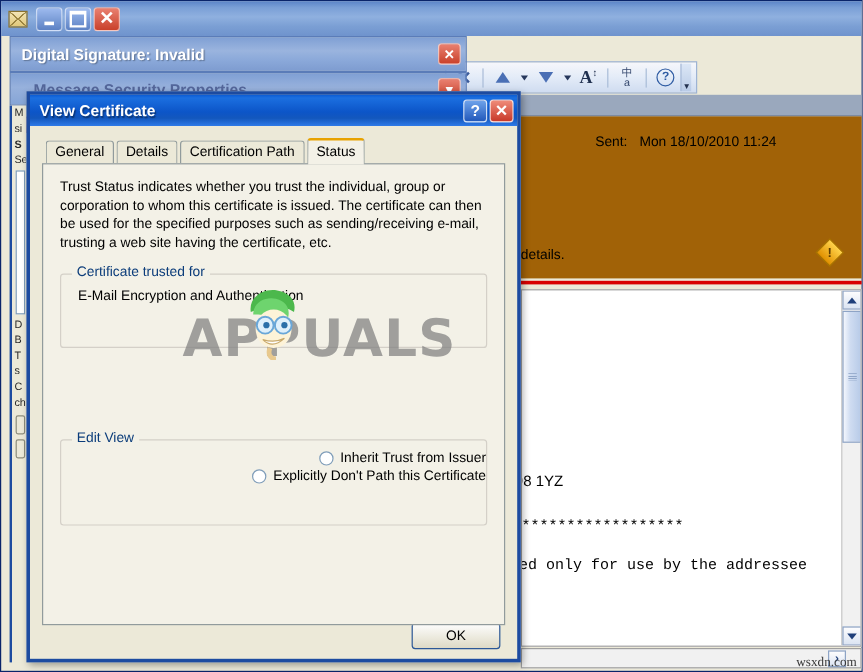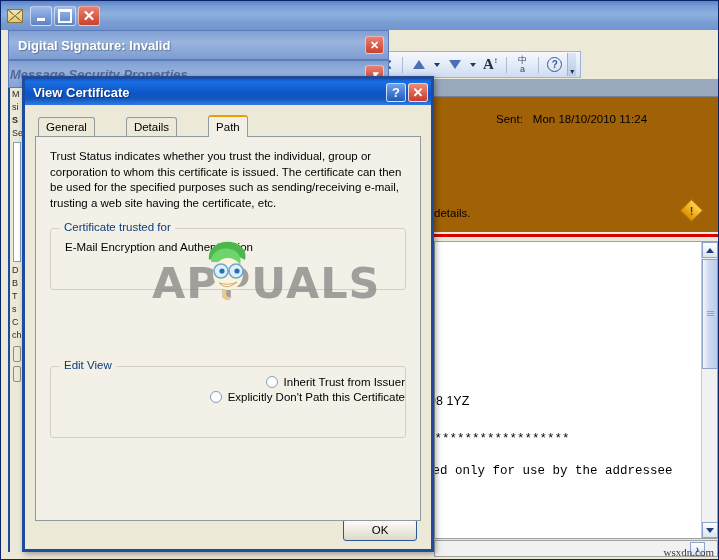--- a/index.html
+++ b/index.html
@@ -224,21 +224,21 @@
     text-shadow: 1px 1px 1px rgba(0,0,0,0.3); flex: 1;
   }
 
   
   .win-msp {
     position: absolute; left: 8px; top: 60px;
     width: 381px; height: 28px;
     background: linear-gradient(to bottom, #7f9fd4 0%, #97b1dc 45%, #86a5d6 100%);
     border: 1px solid #5b7cb8;
     display: flex; align-items: center;
-    padding: 0 4px 0 1px; overflow: hidden; font-style: italic;
+    padding: 0 4px 0 19px; overflow: hidden;
   }
   .win-msp .t {
     color: #3f4f86; font-size: 13px; font-weight: bold; flex: 1;
     opacity: 0.75;
   }
   .chev-btn {
     width: 19px; height: 18px; border-radius: 3px;
     background: linear-gradient(to bottom, #e98070, #c9412b);
     border: 1px solid rgba(255,255,255,0.6);
     display:flex;align-items:center;justify-content:center;
@@ -291,21 +291,21 @@
     border: 1px solid rgba(255,255,255,0.75);
     display: flex; align-items: center; justify-content: center;
     color: #fff; font-size: 13px; font-weight: bold;
   }
   .cd-btn.help { background: linear-gradient(to bottom,#6ea2ea,#2259bb); }
   .cd-btn.close { background: linear-gradient(to bottom,#ef8b78,#c8392a); }
 
   .cd-body { padding: 10px 10px 0 10px; position: relative; height: 444px; }
 
   
-  .tabs { display: flex; align-items: flex-end; height: 21px; padding-left: 3px; gap: 29px; }
+  .tabs { display: flex; align-items: flex-end; height: 21px; padding-left: 3px; }
   .tab {
     height: 19px; padding: 0 7px;
     background: #ece9d8;
     border: 1px solid #919b9c; border-bottom: none;
     border-radius: 3px 3px 0 0;
     font-size: 11.5px; color: #000;
     display: flex; align-items: center; margin-right: 2px;
     position: relative;
   }
   .tab.active {
@@ -506,21 +506,22 @@
       <div class="t">View Certificate</div>
       <div class="cd-btn help">?</div>
       <div class="cd-btn close">✕</div>
     </div>
 
     <div class="cd-body">
 
       <div class="tabs">
         <div class="tab">General</div>
         <div class="tab">Details</div>
-        <div class="tab active">Path</div>
+        <div class="tab">Certification Path</div>
+        <div class="tab active">Status</div>
       </div>
 
       <div class="tabpanel">
 
         <div class="intro">Trust Status indicates whether you trust the individual, group or corporation to whom this certificate is issued.  The certificate can then be used for the specified purposes such as sending/receiving e-mail, trusting a web site having the certificate, etc.</div>
 
         <div class="gbox gbox-trusted">
           <div class="legend">Certificate trusted for</div>
           <div class="gbox-inner">
             <div class="trusted-text">E-Mail Encryption and Authentication</div>

